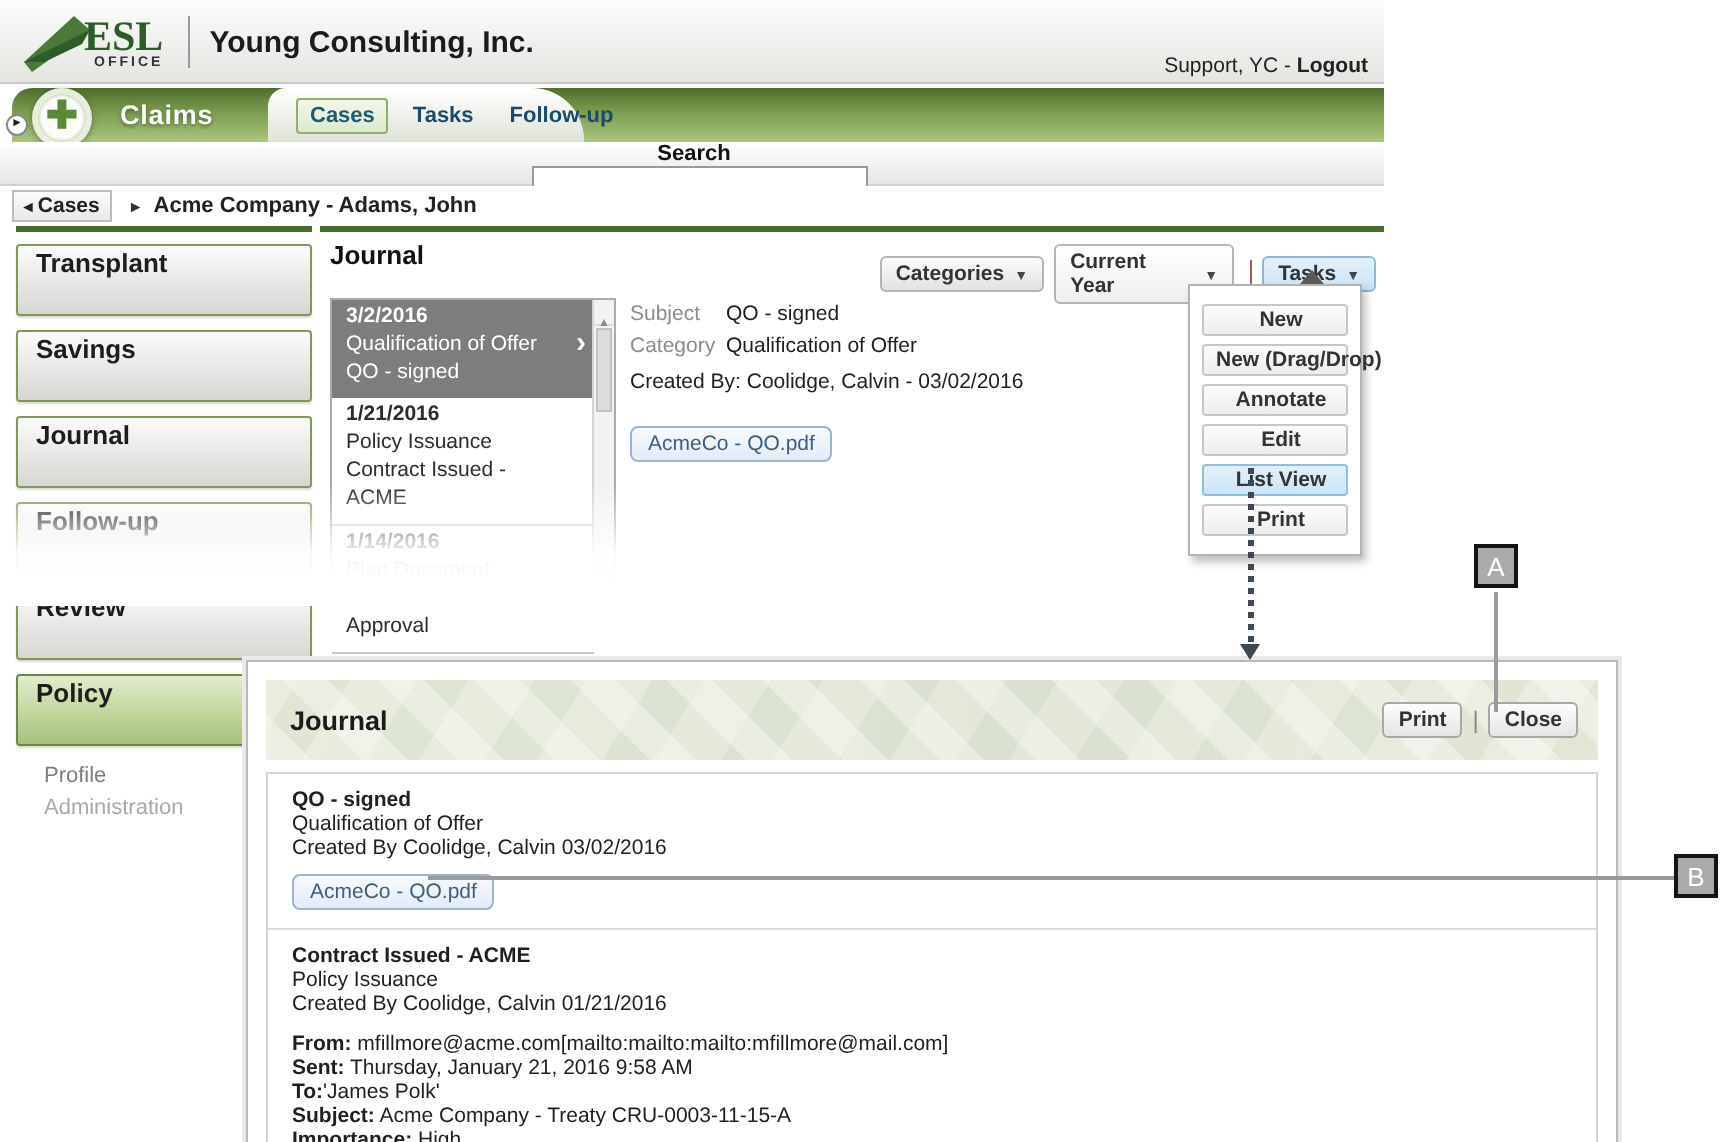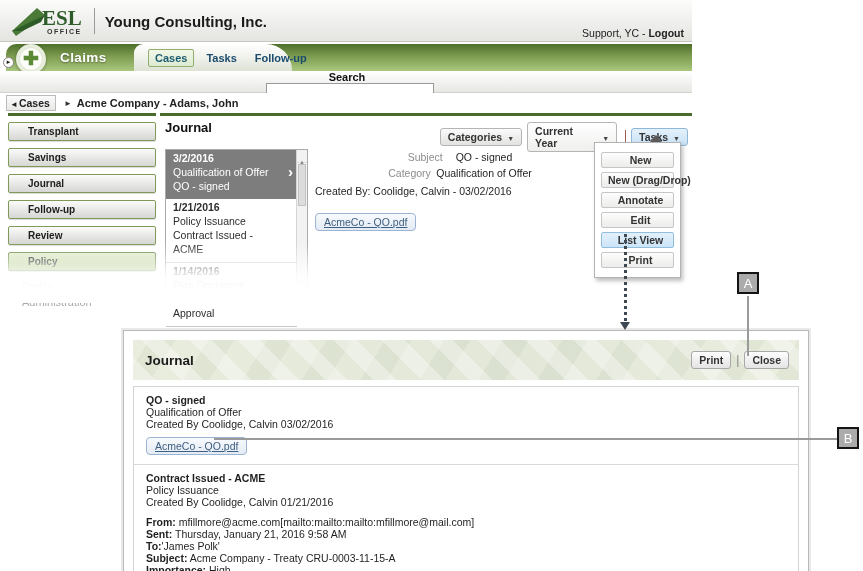--- a/index.html
+++ b/index.html
@@ -66,24 +66,24 @@
   .back-btn { font-size:10.5px; font-weight:bold; color:#222; padding:1px 5px 1px 3px;
               background:linear-gradient(#fbfbfb,#e9e9e7); border:1px solid #bcbcbc; }
   .back-btn::before { content:"◄"; font-size:8px; margin-right:1px; }
   .crumb-arrow { font-size:8px; color:#333; margin:0 5px 0 8px; }
   .crumb-arrow::before { content:"►"; }
   .crumb-text { font-size:11px; font-weight:bold; color:#222; }
 
   
   .sidebar { position:absolute; left:8px; top:113px; width:148px;
              border-top:3px solid #4a6b2e; padding-top:6px; }
-  .side-btn { height:19px; margin-bottom:7px; border:1px solid #7f9a58; border-radius:2px;
+  .side-btn { height:36px; margin-bottom:7px; border:1px solid #7f9a58; border-radius:2px;
               background:linear-gradient(#fbfbfb,#d6d6d3);
-              font-size:10px; font-weight:bold; color:#1d1d1d;
-              line-height:18px; padding-left:19px;
+              font-size:13px; font-weight:bold; color:#1d1d1d;
+              line-height:18px; padding-left:9px;
               box-shadow:0 1px 1px rgba(0,0,0,.15); }
   .side-btn.active { background:linear-gradient(#e2edcd,#a7c277);
                      border-color:#6a8a43; }
   .side-sub { font-size:11px; color:#7d7d7d; padding:2px 0 2px 14px; }
   .side-sub.dim { color:#a9a9a9; }
 
   
   .main { position:absolute; left:160px; top:113px; width:532px;
           border-top:3px solid #4a6b2e; }
   .panel-title { font-size:13px; font-weight:bold; color:#111; margin:4px 0 0 5px; }
@@ -113,27 +113,27 @@
   .entry .e-date { font-weight:bold; }
   .entry.selected { background:#7d7d7d; color:#fff; border-bottom:none; }
   .entry.selected .chev { position:absolute; right:4px; top:50%; margin-top:-10px;
                           font-size:15px; font-weight:bold; color:#fff; }
   .entry.selected .chev::before { content:"›"; }
   .entry.dim .e-date { color:#a3a3a3; }
   .entry.dim .e-cat { color:#c9c9c9; }
 
   
   .detail { position:absolute; left:155px; top:35px; width:290px; font-size:10.5px; }
-  .d-row { display:flex; margin-bottom:4px;justify-content:center; }
+  .d-row { display:flex; margin-bottom:4px; }
   .d-label { width:48px; color:#8c8c8c; }
   .d-val { color:#1f1f1f; }
   .d-created { color:#1f1f1f; margin-top:6px; }
   .chip { display:inline-block; font-size:10.5px; color:#3f5f80;
           border:1px solid #9cb4d4; border-radius:4px; padding:2px 8px;
-          background:linear-gradient(#f8fafd,#e3ebf5);text-decoration:underline; }
+          background:linear-gradient(#f8fafd,#e3ebf5); }
   .detail .chip { margin-top:16px; }
 
   
   .menu { position:absolute; left:594px; top:142px; width:87px; z-index:6;
           background:#fff; border:1px solid #b3b3b3; padding:5px 6px 5px 6px;
           box-shadow:2px 3px 4px rgba(0,0,0,.25); }
   .menu-arrow { position:absolute; left:650px; top:135px; z-index:7; width:0; height:0;
                 border-left:6px solid transparent; border-right:6px solid transparent;
                 border-bottom:7px solid #5a5a5a; }
   .menu-item { height:16px; margin:4px 0; border:1px solid #c6c6c6; border-radius:2px;

